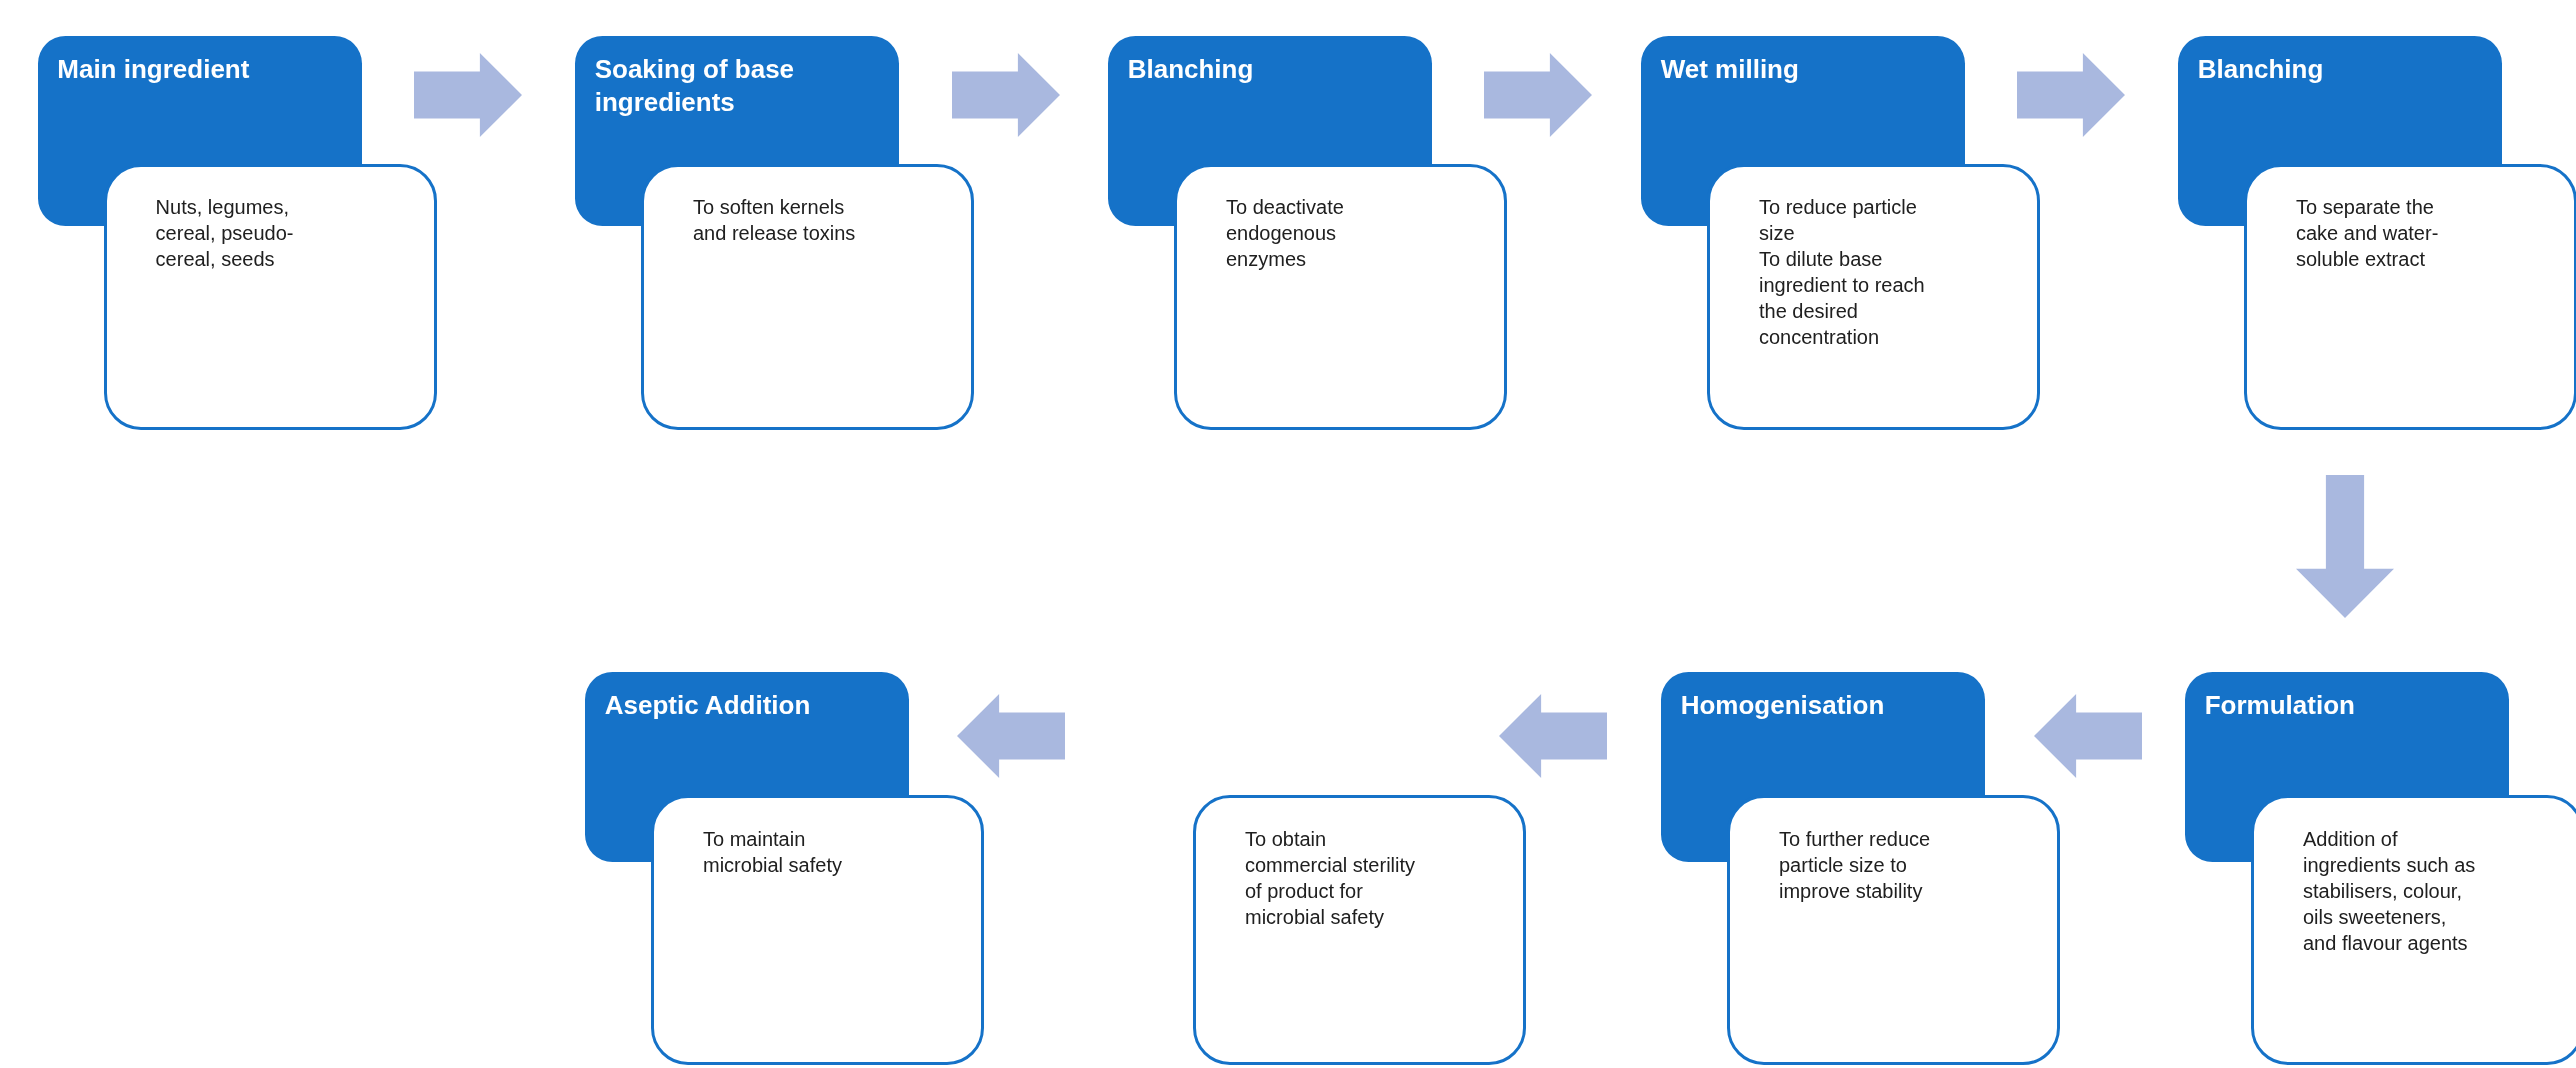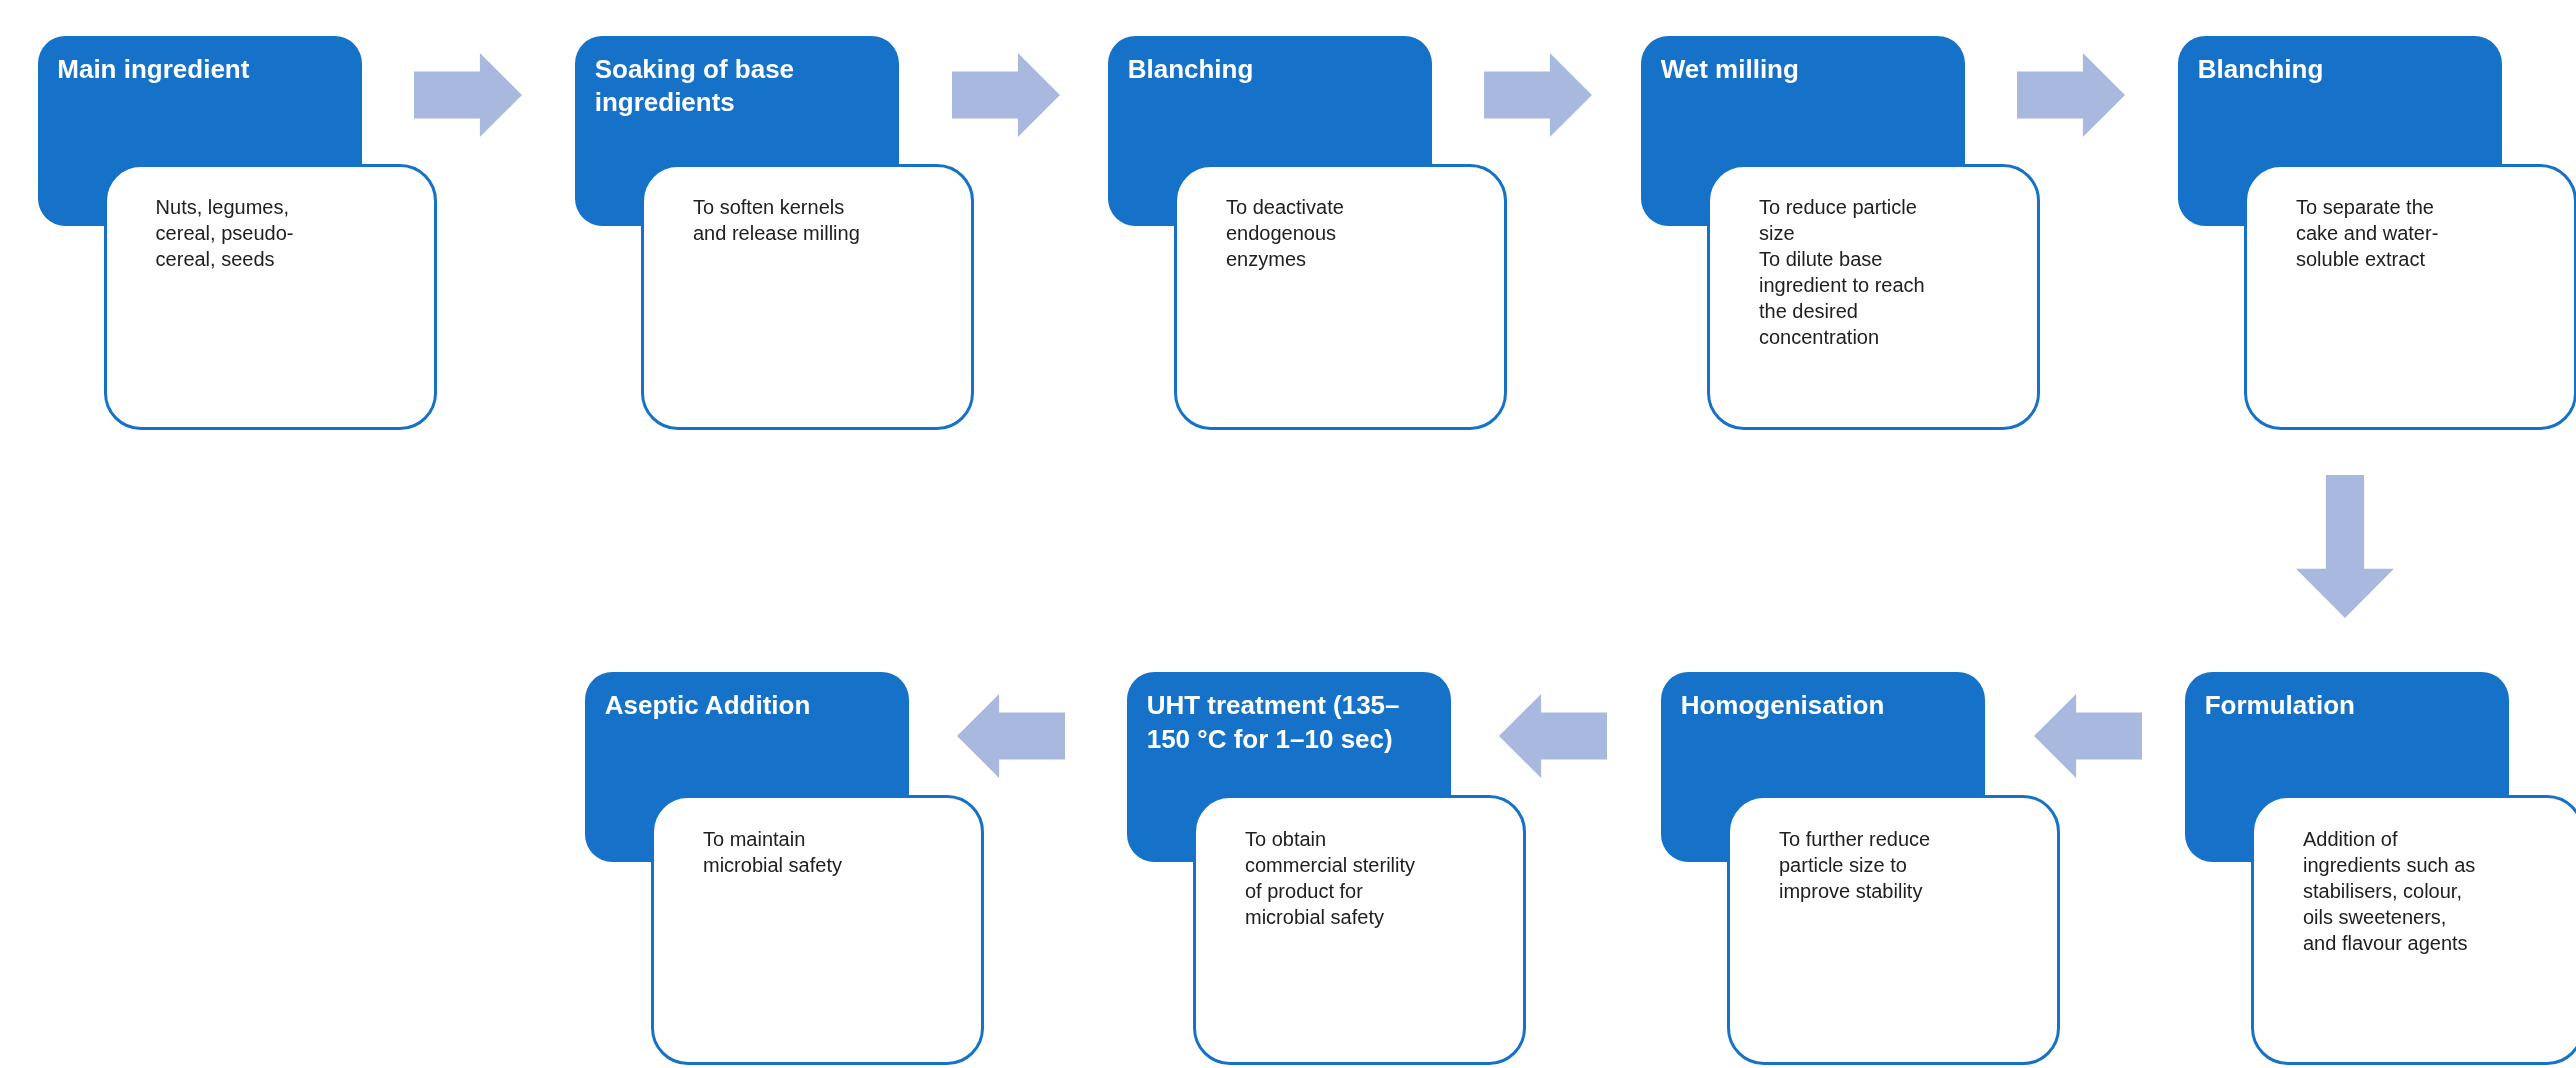--- a/index.html
+++ b/index.html
@@ -50,21 +50,21 @@
   <div class="step-header">Main ingredient</div>
   <div class="step-body">Nuts, legumes,
 cereal, pseudo-
 cereal, seeds</div>
 </div>
 
 <div class="step row-top" style="left:559px;top:19.7px">
   <div class="step-header">Soaking of base
 ingredients</div>
   <div class="step-body">To soften kernels
-and release milling</div>
+and release toxins</div>
 </div>
 
 <div class="step row-top" style="left:1092px;top:19.7px">
   <div class="step-header">Blanching</div>
   <div class="step-body">To deactivate
 endogenous
 enzymes</div>
 </div>
 
 <div class="step row-top" style="left:1625px;top:19.7px">
@@ -94,22 +94,20 @@
 </div>
 
 <div class="step row-bottom" style="left:1645px;top:656px">
   <div class="step-header">Homogenisation</div>
   <div class="step-body">To further reduce
 particle size to
 improve stability</div>
 </div>
 
 <div class="step row-bottom" style="left:1111px;top:656px">
-  <div class="step-header">UHT treatment   (135–
-150 °C for 1–10 sec)</div>
   <div class="step-body">To obtain
 commercial sterility
 of product for
 microbial safety</div>
 </div>
 
 <div class="step row-bottom" style="left:569px;top:656px">
   <div class="step-header">Aseptic Addition</div>
   <div class="step-body">To maintain
 microbial safety</div>

